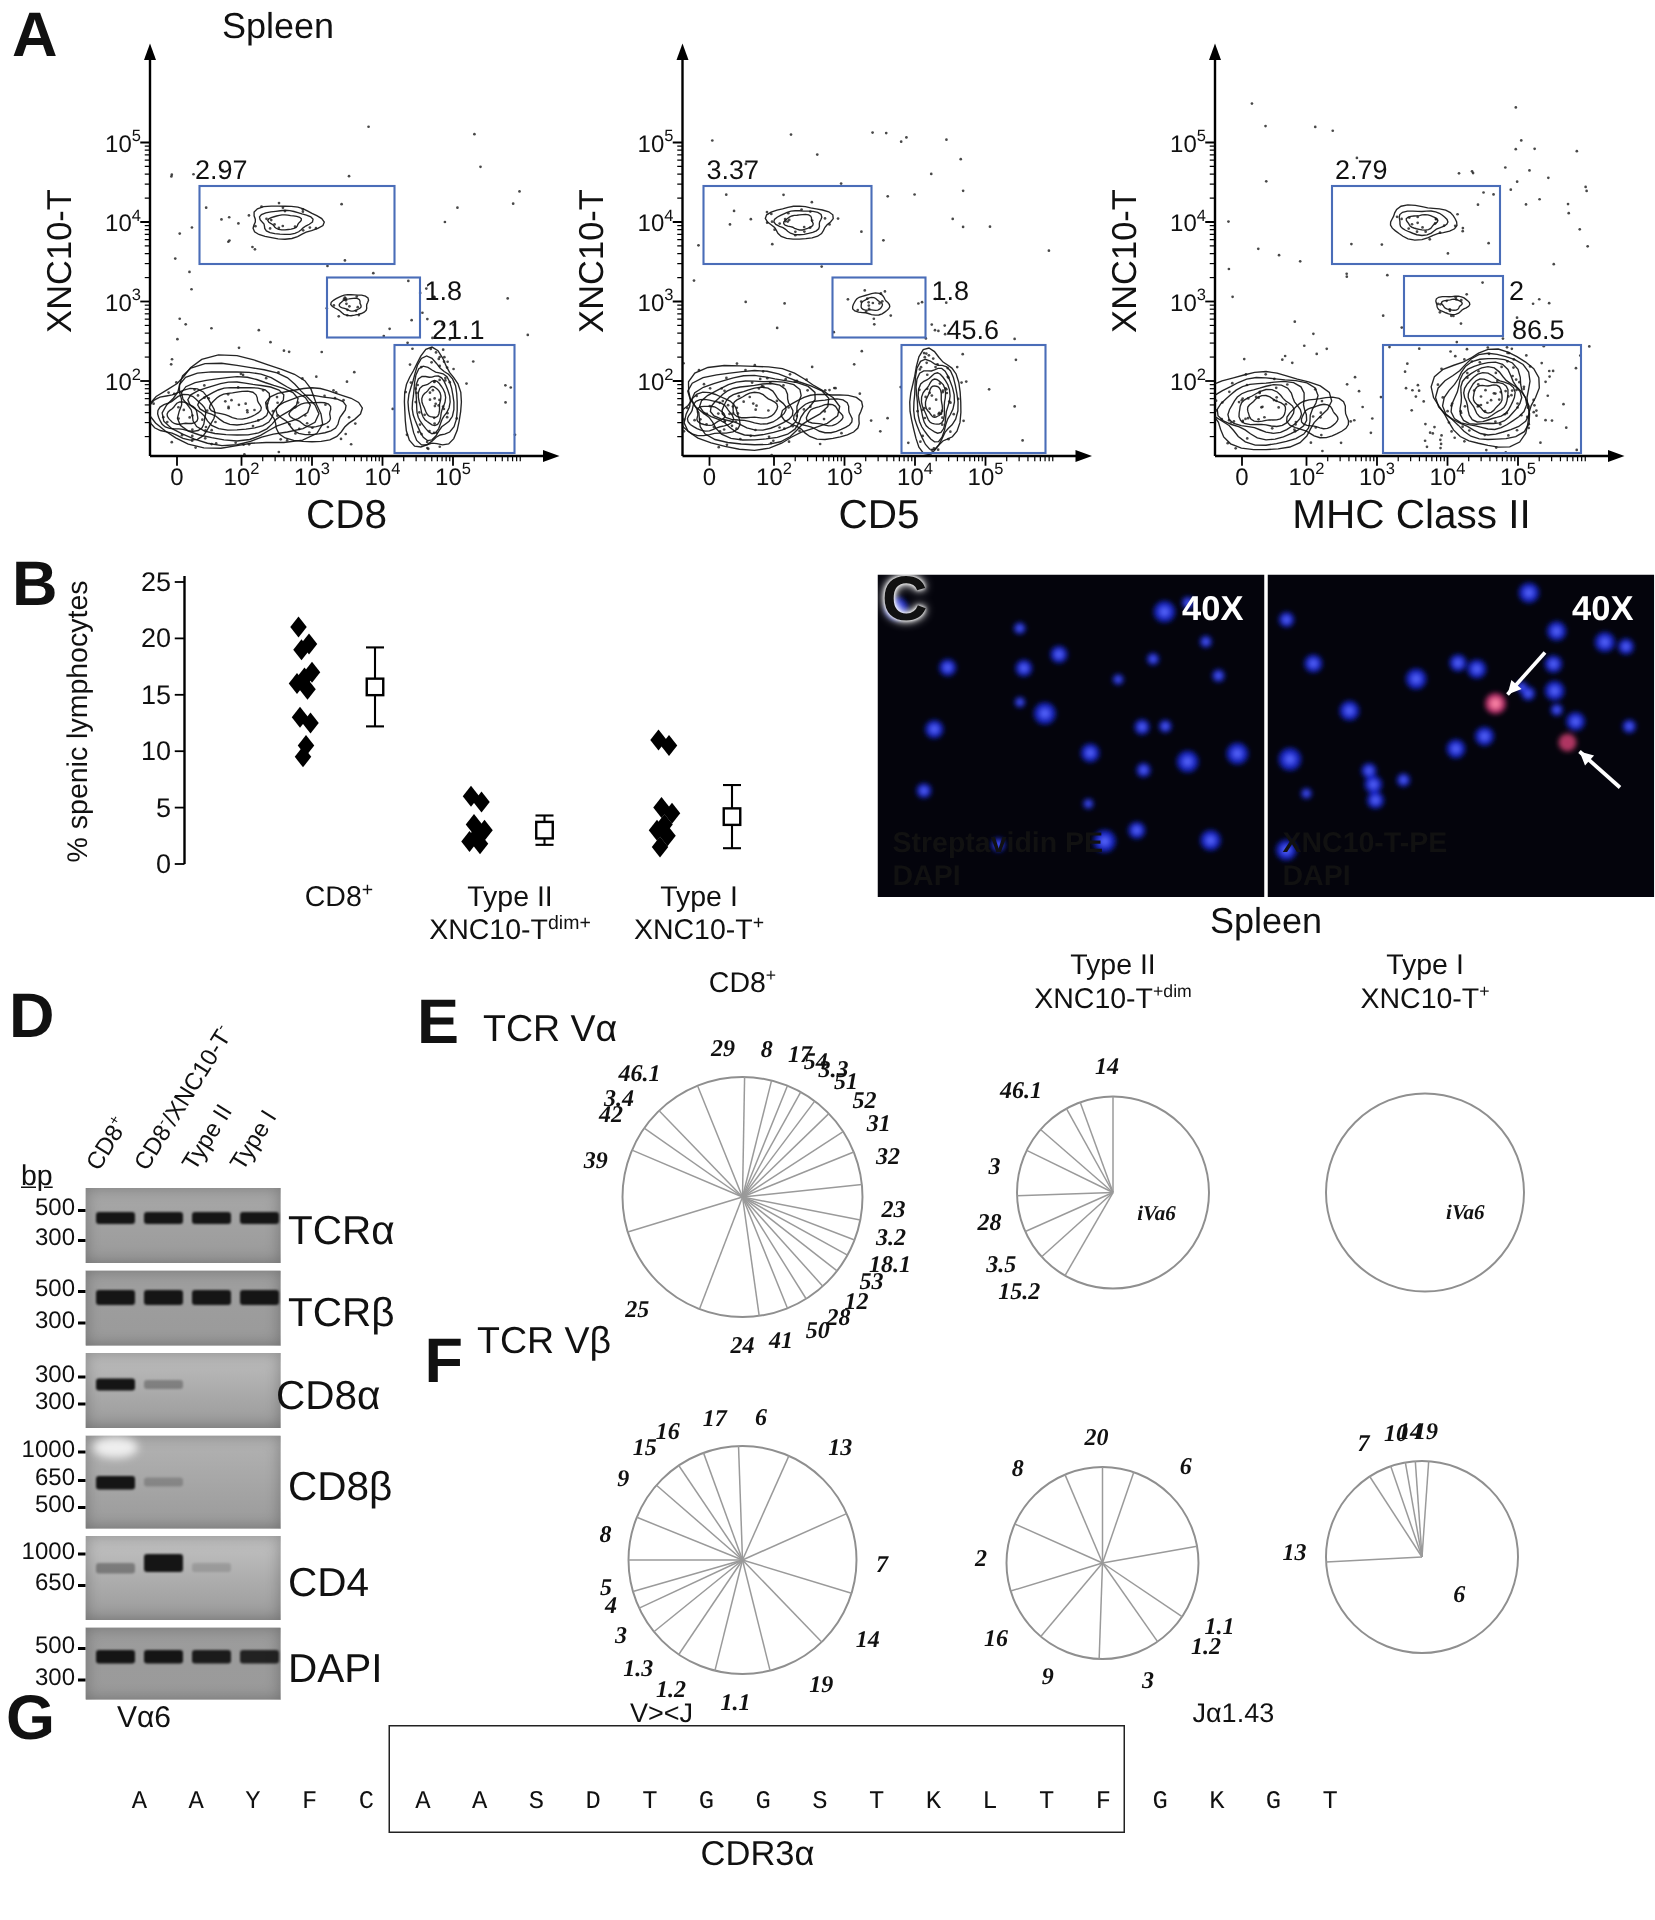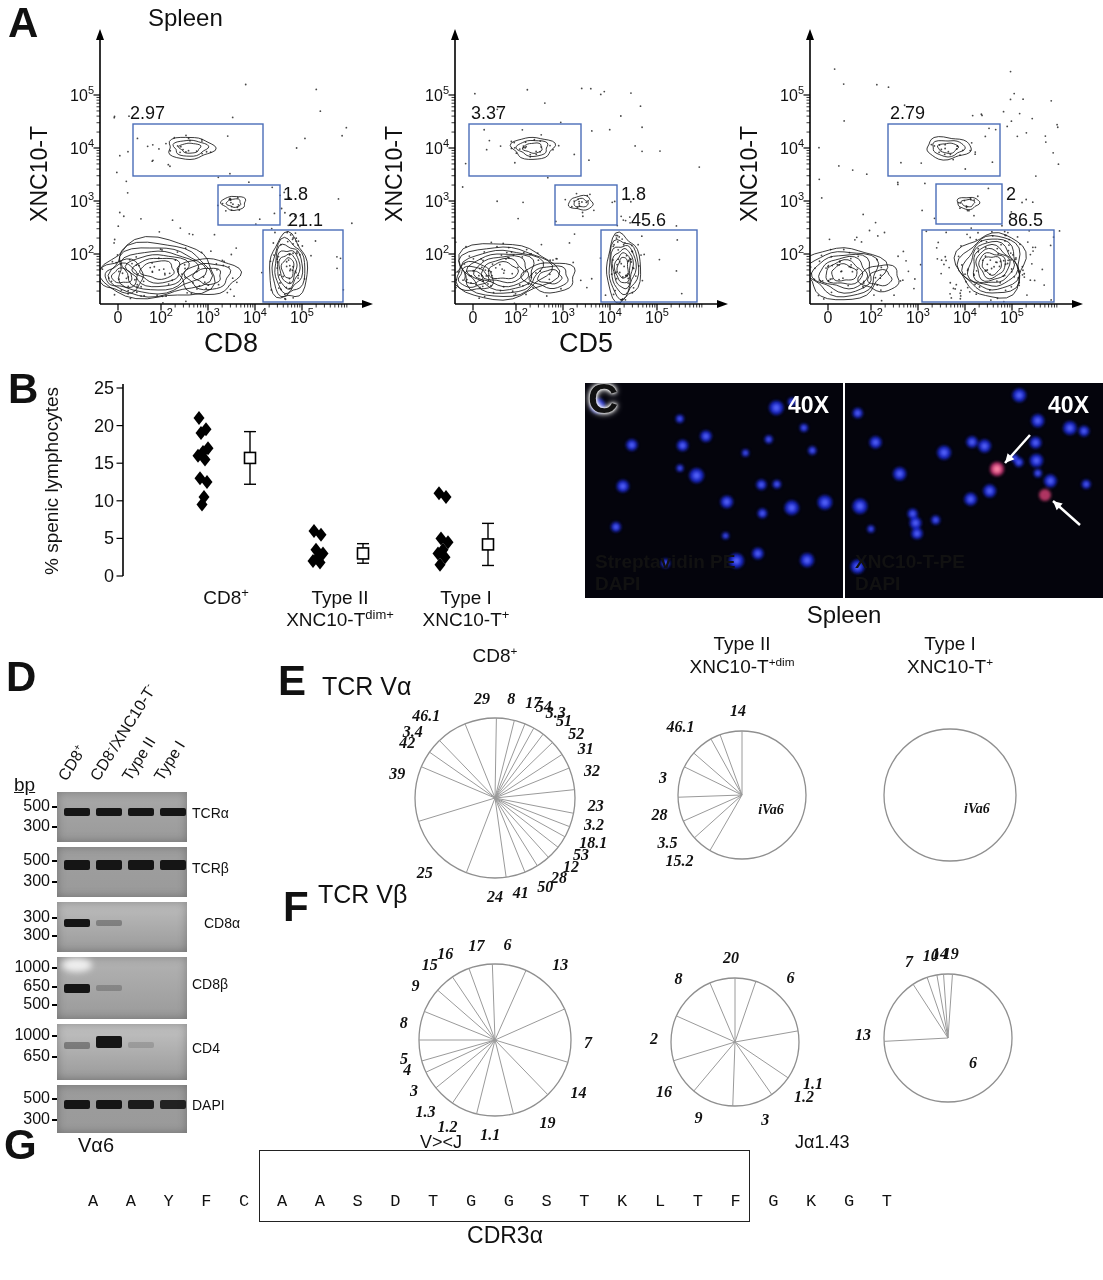--- a/index.html
+++ b/index.html
@@ -21,21 +21,21 @@
   .pielab{font-family:"Liberation Serif",serif;font-style:italic;font-weight:700;font-size:16px}
   .pieinner{font-family:"Liberation Serif",serif;font-style:italic;font-weight:700;font-size:14px}
   .head19{position:absolute;font-size:19px;text-align:center;width:240px}
   .sup{font-size:0.62em;vertical-align:super;line-height:0}
   .lanelab{position:absolute;font-size:16px;transform:rotate(-58deg);transform-origin:0 100%;white-space:nowrap}
   .gel{position:absolute;box-shadow:inset 0 0 10px rgba(0,0,0,.28)}
   .lad{position:absolute;font-size:16px;width:40px;text-align:right}
   .ladtick{position:absolute;width:5px;height:2px;background:#000}
   .band{position:absolute;background:#151515;border-radius:2px;filter:blur(0.7px)}
   .glow{position:absolute;background:#fff;border-radius:50%;filter:blur(3px)}
-  .rowname{position:absolute;font-size:14px}
+  .rowname{position:absolute;font-size:27px}
   .seq{font-family:"Liberation Mono",monospace;font-size:21px;white-space:nowrap}
   .seq .u{text-decoration:underline;text-underline-offset:3px}
   .seq .b{font-weight:700}
   .aa{position:absolute;font-family:"Liberation Mono",monospace;font-size:17px}
   .glab{position:absolute;font-size:19px}
   .title30{position:absolute;font-size:24px}
   .etitle{position:absolute;font-size:25px}
 </style>
 </head>
 <body>
@@ -1222,20 +1222,21 @@
       </g>
       <rect x="148" y="100" width="112" height="52" stroke="#4a6db8" stroke-width="1.4" fill="none"></rect>
       <text x="150" y="95" class="gatelab">2.79</text>
       <rect x="196" y="160" width="66" height="40" stroke="#4a6db8" stroke-width="1.4" fill="none"></rect>
       <text x="266" y="176" class="gatelab">2</text>
       <rect x="182" y="206" width="132" height="72" stroke="#4a6db8" stroke-width="1.4" fill="none"></rect>
       <text x="268" y="202" class="gatelab">86.5</text>
     </svg>
   <div class="axlab" style="left:171px;top:328px;width:120px">CD8</div>
   <div class="axlab" style="left:526px;top:328px;width:120px">CD5</div>
+  <div class="axlab" style="left:821px;top:328px;width:240px">MHC Class II</div>
 
   <div class="plabel" style="left:8px;top:368px">B</div>
   <svg id="bplot" class="abs" style="left:18px;top:376px" width="566" height="268">
       <line x1="105" y1="8" x2="105" y2="200" stroke="#000" stroke-width="1.6"></line>
       <line x1="98.5" y1="200" x2="105" y2="200" stroke="#000" stroke-width="1.2"></line>
       <text x="96" y="206" text-anchor="end" class="tick18">0</text>
       <line x1="98.5" y1="162.4" x2="105" y2="162.4" stroke="#000" stroke-width="1.2"></line>
       <text x="96" y="168.4" text-anchor="end" class="tick18">5</text>
       <line x1="98.5" y1="124.80000000000001" x2="105" y2="124.80000000000001" stroke="#000" stroke-width="1.2"></line>
       <text x="96" y="130.8" text-anchor="end" class="tick18">10</text>
@@ -1458,21 +1459,21 @@
       <div class="band" style="left:128px;top:860px;width:26px;height:10px;opacity:1"></div>
       <div class="band" style="left:160px;top:860px;width:26px;height:10px;opacity:1"></div>
       <div class="rowname" style="left:192px;top:860px">TCRβ</div>
       <div class="gel" style="left:57px;top:902px;width:130px;height:50px;background:linear-gradient(180deg,#bdbdbd,#9a9a9a)"></div>
       <div class="lad" style="left:10px;top:908px">300</div>
       <div class="ladtick" style="left:52px;top:917px"></div>
       <div class="lad" style="left:10px;top:926px">300</div>
       <div class="ladtick" style="left:52px;top:935px"></div>
       <div class="band" style="left:64px;top:919px;width:26px;height:8px;opacity:1"></div>
       <div class="band" style="left:96px;top:920px;width:26px;height:6px;opacity:0.3"></div>
-      <div class="rowname" style="left:204px;top:915px">CD8α</div>
+      <div class="rowname" style="left:184px;top:915px">CD8α</div>
       <div class="gel" style="left:57px;top:957px;width:130px;height:62px;background:linear-gradient(180deg,#b3b3b3,#9a9a9a)"></div>
       <div class="lad" style="left:10px;top:957.92px">1000</div>
       <div class="ladtick" style="left:52px;top:966.92px"></div>
       <div class="lad" style="left:10px;top:976.52px">650</div>
       <div class="ladtick" style="left:52px;top:985.52px"></div>
       <div class="lad" style="left:10px;top:995.12px">500</div>
       <div class="ladtick" style="left:52px;top:1004.12px"></div>
       <div class="glow" style="left:62px;top:958.44px;width:30px;height:14px;opacity:.8"></div>
       <div class="band" style="left:64px;top:983.5px;width:26px;height:9px;opacity:1"></div>
       <div class="band" style="left:96px;top:985px;width:26px;height:6px;opacity:0.22"></div>

